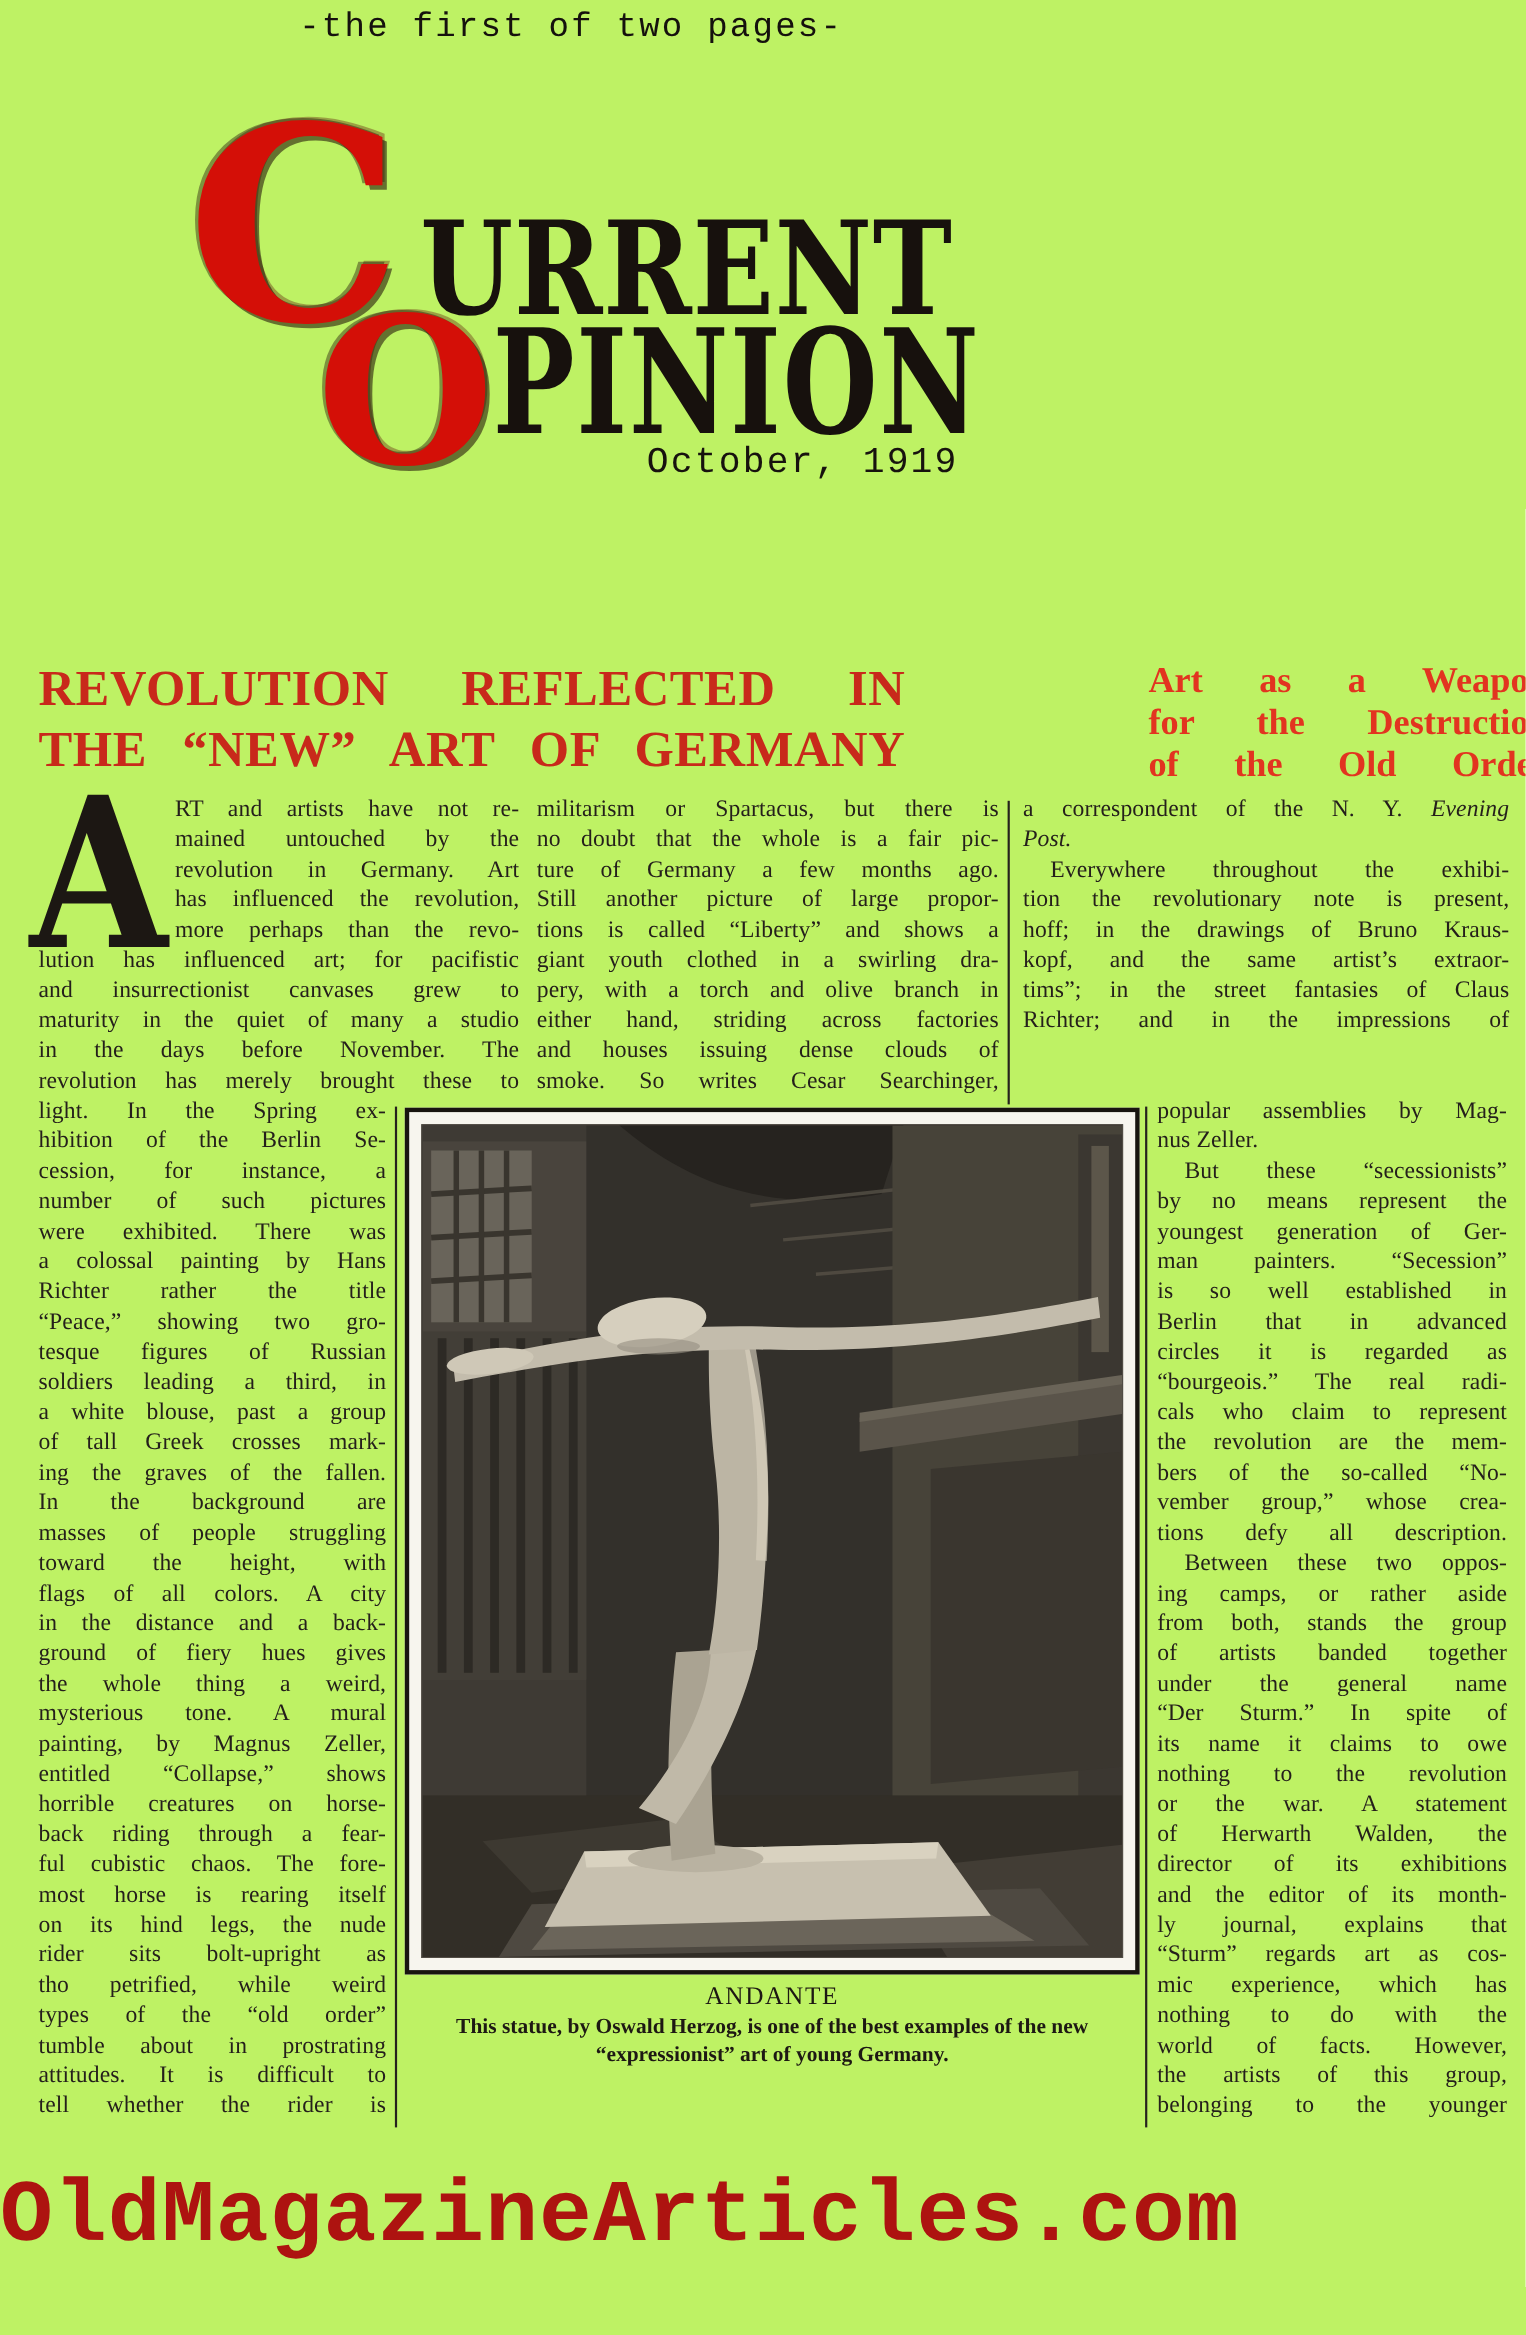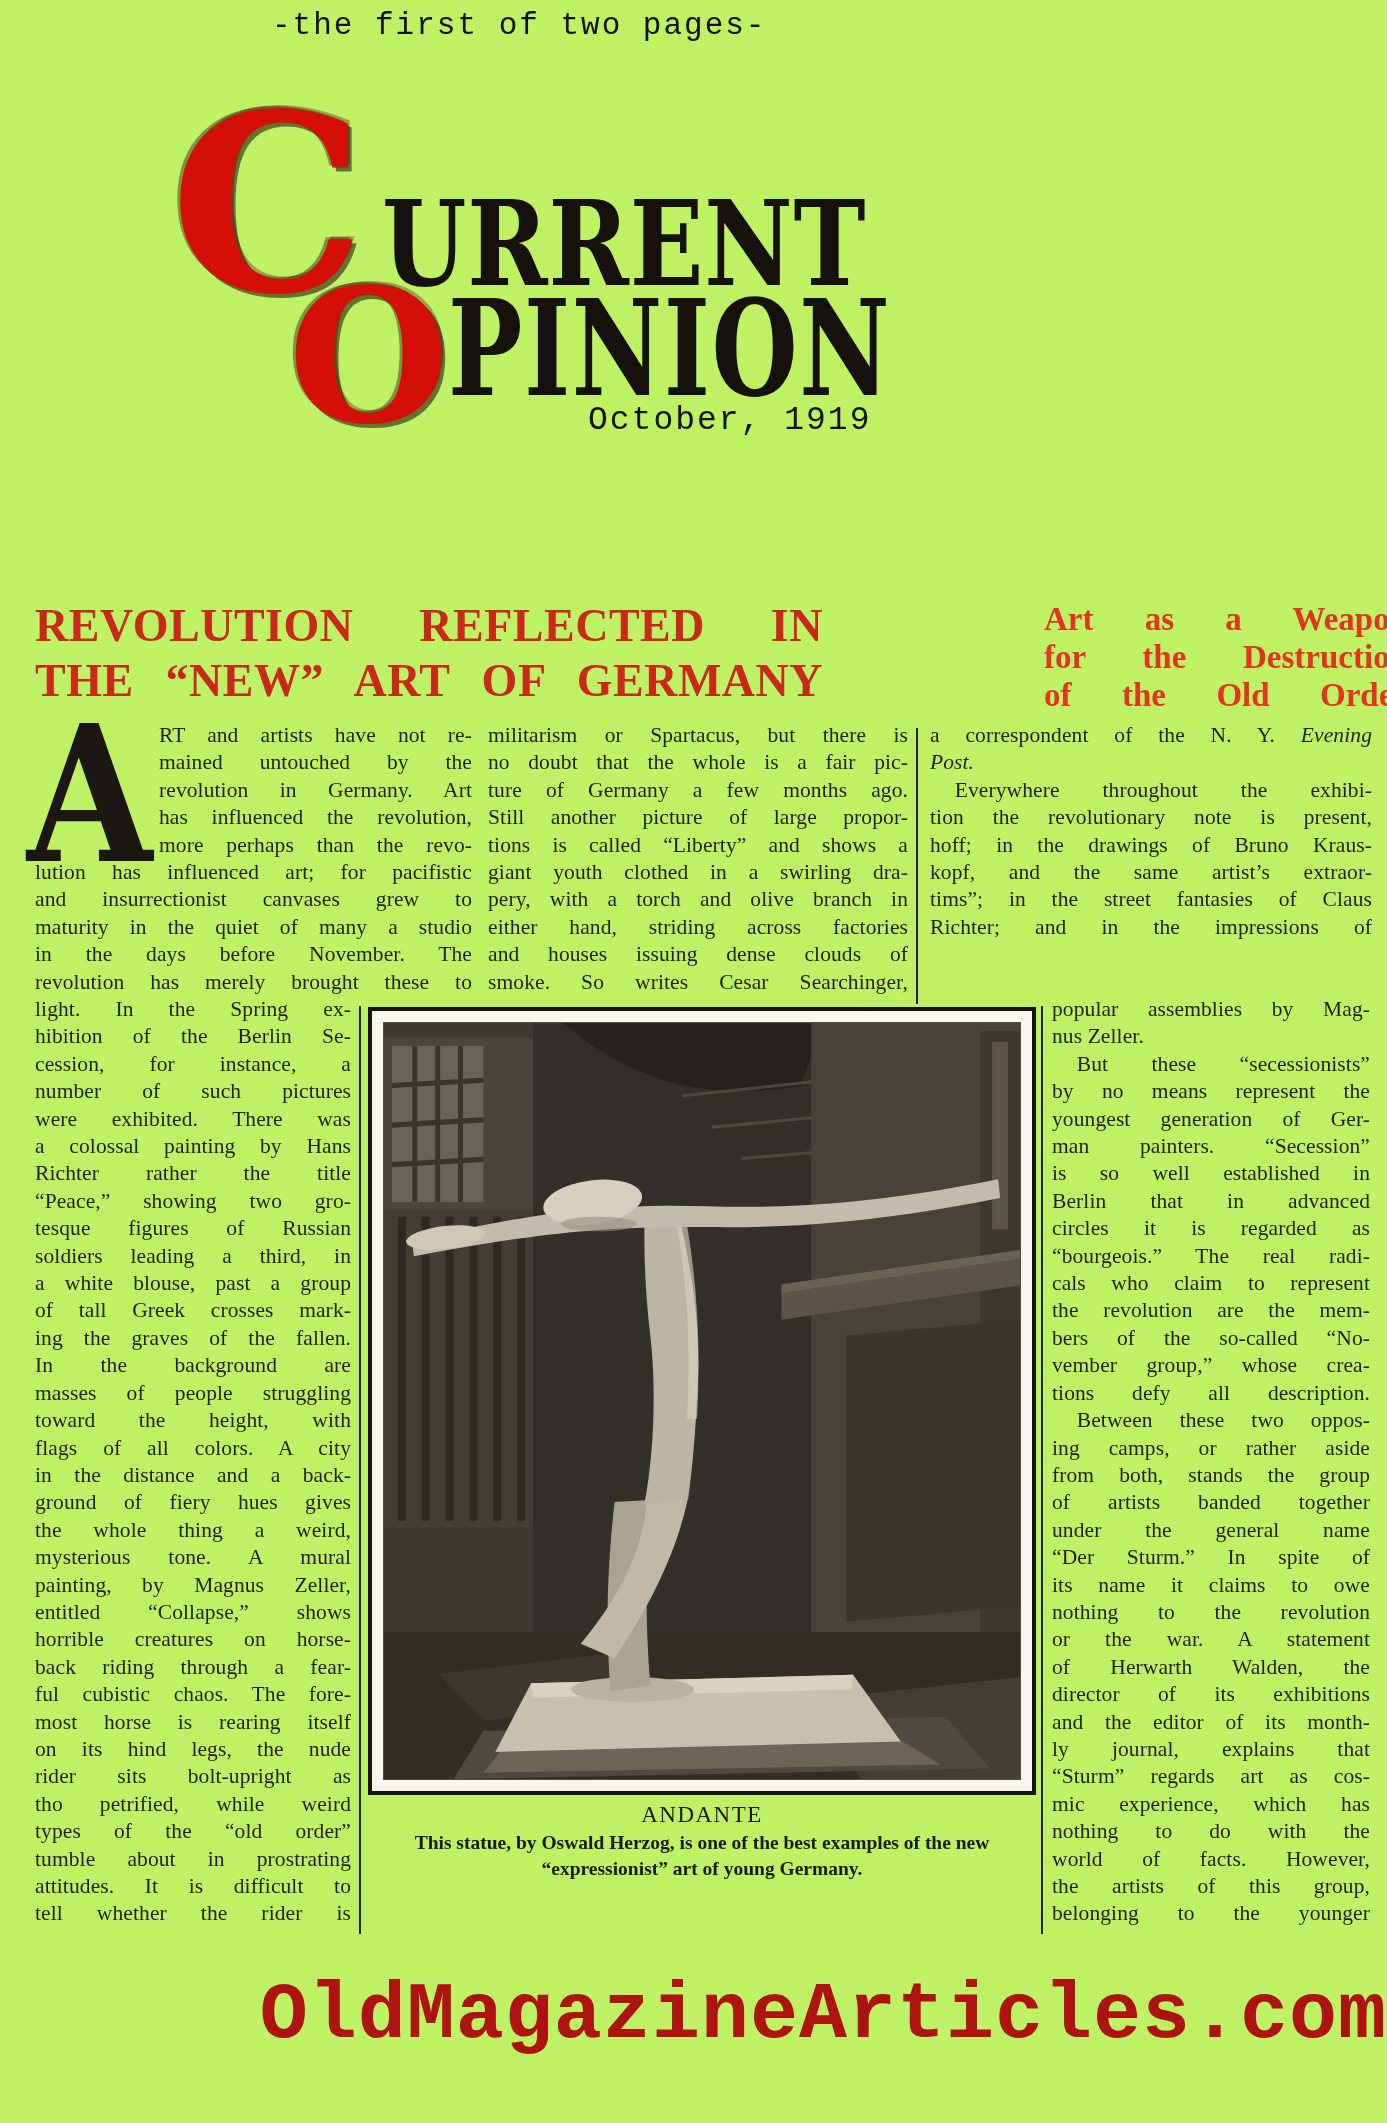--- a/index.html
+++ b/index.html
@@ -57,21 +57,21 @@
   
   .photo-frame{position:absolute;left:368px;top:1007px;width:668px;height:788px;
                border:4px solid #18140f;background:#f7f5ee;padding:11px;}
   .photo-inner{width:100%;height:100%;border:1px solid #514c44;overflow:hidden;background:#3e3a34;}
   .photo-inner svg{display:block;width:100%;height:100%;}
   .caption{position:absolute;left:368px;top:1800px;width:668px;text-align:center;color:#1d1813;}
   .caption-title{font-size:23px;font-weight:normal;letter-spacing:1.5px;line-height:30px;}
   .caption-line{font-size:19.5px;font-weight:600;line-height:26px;}
 
   
-  .footer{position:absolute;left:0;top:1968px;width:100%;text-align:right;
+  .footer{position:absolute;left:0;top:1968px;width:100%;text-align:left;
           font-size:80px;line-height:1.2;font-weight:bold;letter-spacing:1px;
           color:var(--footer-red,#ad1310);}
 </style>
 </head>
 <body>
 
 <div class="page">
 
   <div class="top-note mono">-the first of two pages-</div>
 

